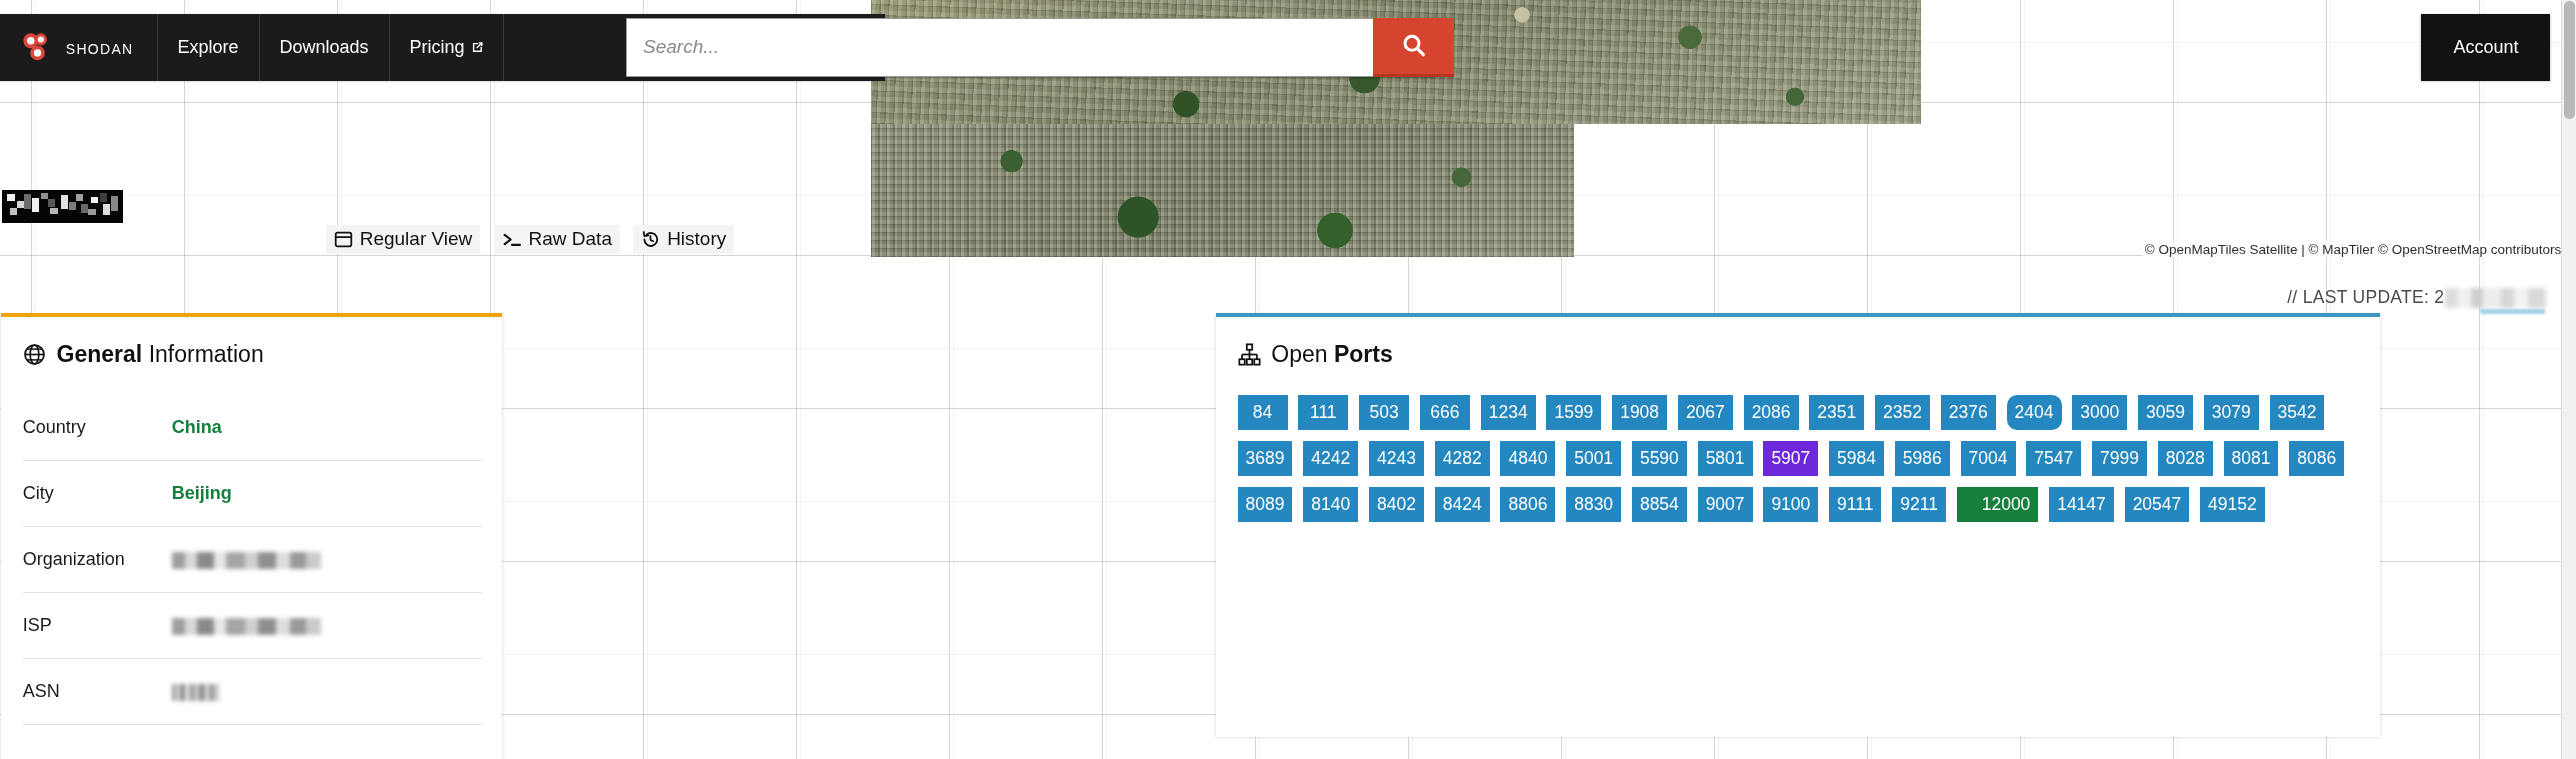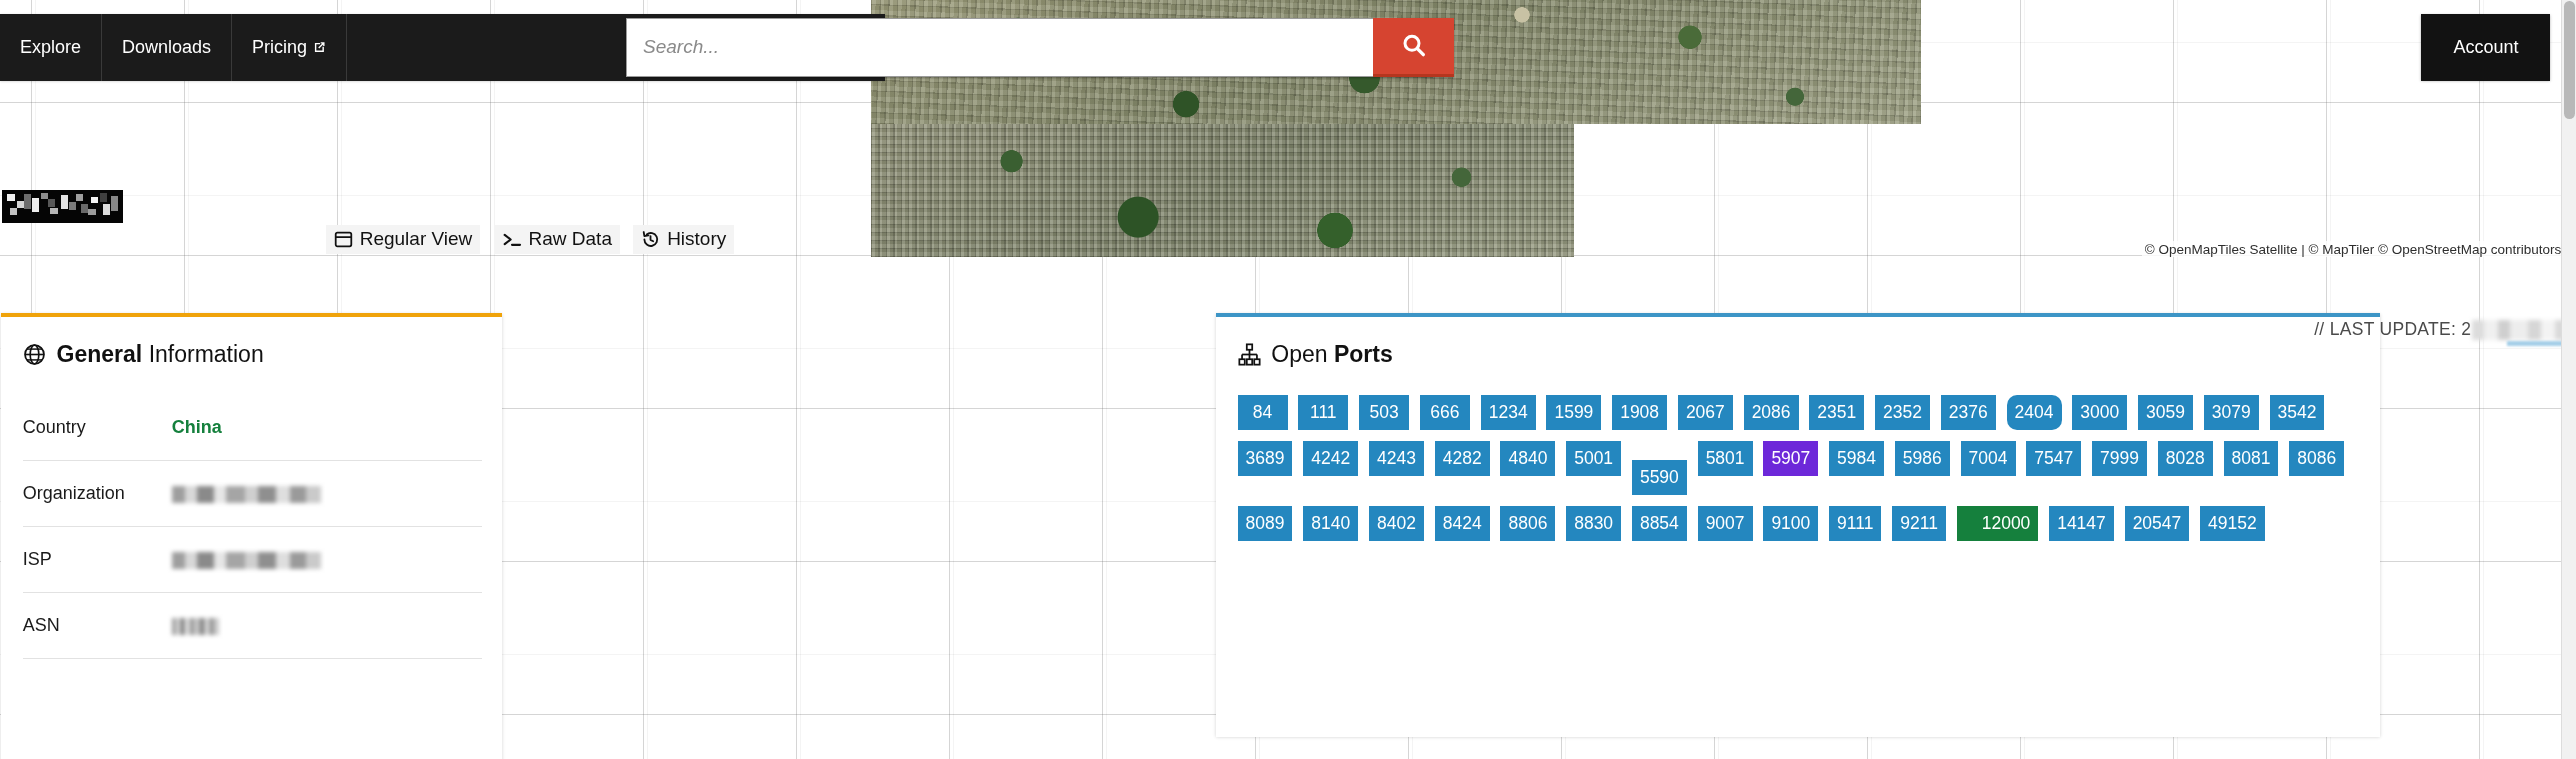--- a/index.html
+++ b/index.html
@@ -181,27 +181,26 @@
     padding: 3.4px 8px;
     font-size: 19px;
     color: #111;
     cursor: pointer;
     white-space: nowrap;
   }
   .viewtab svg { flex: none; }
 
   #lastupdate {
     position: absolute;
-    right: 3px; top: 287px;
+    right: 30px; top: 287px;
     font-size: 17.5px;
     color: #4a4a4a;
     letter-spacing: 0.3px;
     white-space: nowrap;
     z-index: 12;
-    margin-top: 32px;
   }
   #lastupdate .blurred {
     display: inline-block;
     width: 101px; height: 20px;
     vertical-align: -4.7px;
     margin-left: 0.7px;
     background:
       linear-gradient(90deg,#dcdcdc 0 12%,#f0f0f0 12% 26%,#cfcfcf 26% 38%,#ededed 38% 55%,#d6d6d6 55% 68%,#f3f3f3 68% 82%,#dadada 82% 100%);
     filter: blur(2px);
   }
@@ -299,20 +298,31 @@
   <div id="crosses"></div>
 
   <div class="map-layer" style="left:871px; top:0; width:1050px; height:257px;">
     <div class="tile" style="left:0; top:0; width:1050px; height:124px;"></div>
     <div class="tile dense" style="left:0; top:124px; width:703px; height:133px;"></div>
     <div class="tile" style="left:703px; top:124px; width:347px; height:0px;"></div>
   </div>
   <div class="map-attrib">© OpenMapTiles Satellite | © MapTiler © OpenStreetMap contributors</div>
 
   <div id="navbar">
+    <div class="brand">
+      <svg class="brand-logo" viewBox="0 0 52 46">
+        <circle cx="16" cy="13" r="11" fill="#d9463a"></circle>
+        <circle cx="16" cy="13" r="5.5" fill="#ffffff"></circle>
+        <circle cx="31" cy="11" r="9" fill="#d9463a"></circle>
+        <circle cx="31" cy="11" r="4.5" fill="#ffffff"></circle>
+        <circle cx="26" cy="31" r="11" fill="#d9463a"></circle>
+        <circle cx="26" cy="31" r="5.5" fill="#ffffff"></circle>
+      </svg>
+      <span class="brand-text">Shodan</span>
+    </div>
 
     <div class="nav-link">
       <span>Explore</span>
     </div>
     <div class="nav-link">
       <span>Downloads</span>
     </div>
     <div class="nav-link">
       <span>Pricing</span>
       <svg class="ext-icon" viewBox="0 0 20 20">
@@ -394,20 +404,24 @@
         <line x1="5.6" y1="9" x2="28.4" y2="9" stroke="#111" stroke-width="2.2"></line>
         <line x1="5.6" y1="25" x2="28.4" y2="25" stroke="#111" stroke-width="2.2"></line>
       </svg>
       <span><span class="t-strong">General</span> <span class="t-light">Information</span></span>
     </div>
 
     <div class="info-rows">
       <div class="info-row">
         <div class="info-label">Country</div>
         <div class="info-value">China</div>
+      </div>
+      <div class="info-row">
+        <div class="info-label">City</div>
+        <div class="info-value">Beijing</div>
       </div>
       <div class="info-row">
         <div class="info-label">Organization</div>
         <div class="info-value"><span class="redact w2"></span></div>
       </div>
       <div class="info-row">
         <div class="info-label">ISP</div>
         <div class="info-value"><span class="redact w2"></span></div>
       </div>
       <div class="info-row">
@@ -450,21 +464,21 @@
         <div class="port-chip" style="background: rgb(36, 135, 191);">3000</div>
         <div class="port-chip" style="background: rgb(36, 135, 191);">3059</div>
         <div class="port-chip" style="background: rgb(36, 135, 191);">3079</div>
         <div class="port-chip" style="background: rgb(36, 135, 191);">3542</div>
         <div class="port-chip" style="background: rgb(36, 135, 191);">3689</div>
         <div class="port-chip" style="background: rgb(36, 135, 191);">4242</div>
         <div class="port-chip" style="background: rgb(36, 135, 191);">4243</div>
         <div class="port-chip" style="background: rgb(36, 135, 191);">4282</div>
         <div class="port-chip" style="background: rgb(36, 135, 191);">4840</div>
         <div class="port-chip" style="background: rgb(36, 135, 191);">5001</div>
-        <div class="port-chip" style="background: rgb(36, 135, 191); margin-top: 19px;">5590</div>
+        <div class="port-chip" style="background: rgb(36, 135, 191);">5590</div>
         <div class="port-chip" style="background: rgb(36, 135, 191);">5801</div>
         <div class="port-chip" style="background: #6d28d9;">5907</div>
         <div class="port-chip" style="background: rgb(36, 135, 191);">5984</div>
         <div class="port-chip" style="background: rgb(36, 135, 191);">5986</div>
         <div class="port-chip" style="background: rgb(36, 135, 191);">7004</div>
         <div class="port-chip" style="background: rgb(36, 135, 191);">7547</div>
         <div class="port-chip" style="background: rgb(36, 135, 191);">7999</div>
         <div class="port-chip" style="background: rgb(36, 135, 191);">8028</div>
         <div class="port-chip" style="background: rgb(36, 135, 191);">8081</div>
         <div class="port-chip" style="background: rgb(36, 135, 191);">8086</div>

